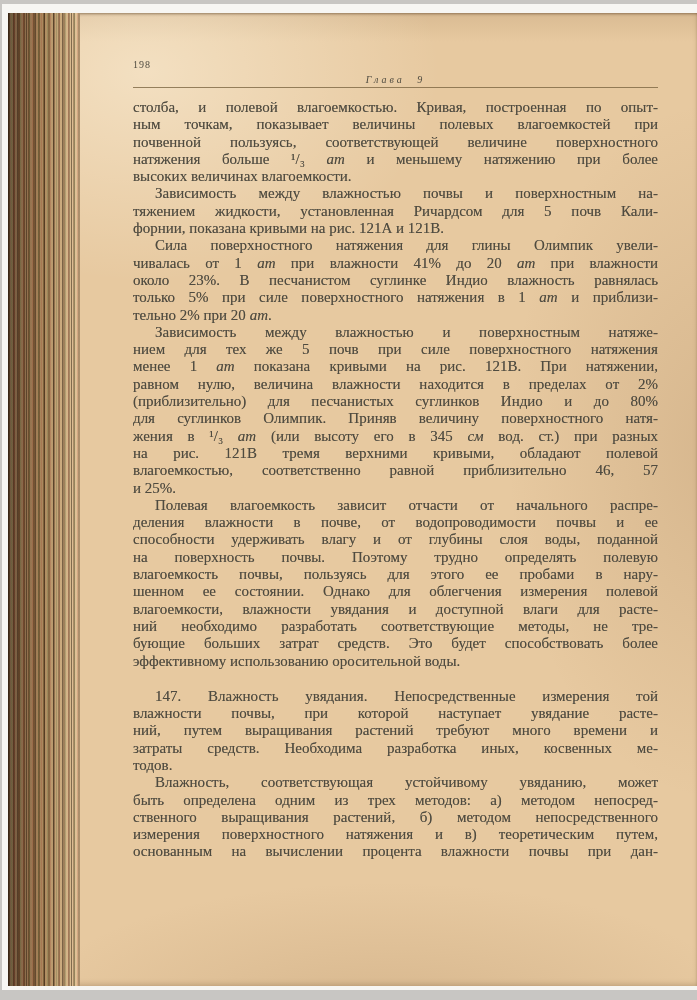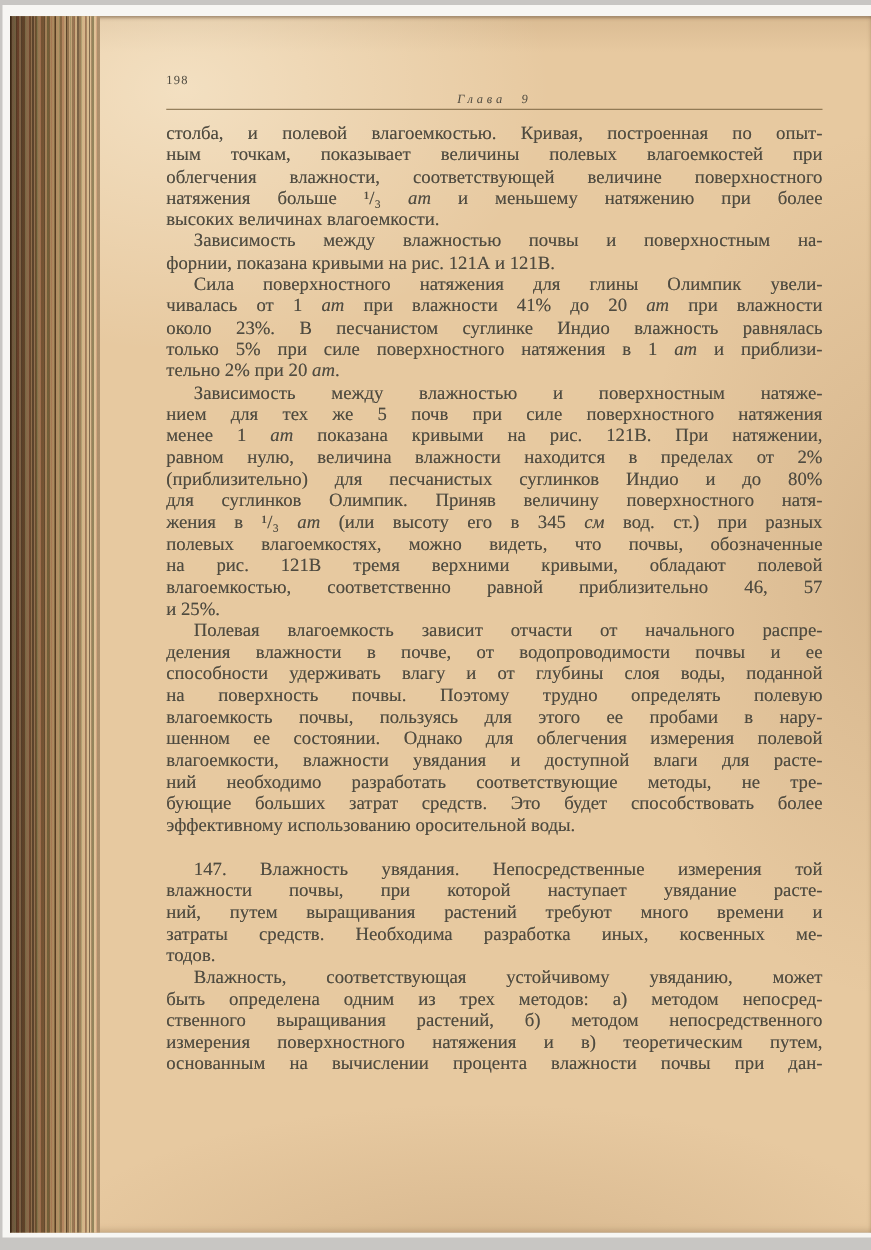--- a/index.html
+++ b/index.html
@@ -77,38 +77,38 @@
 
   <div class="content">
     <div class="header">
       <span class="page-num">198</span>
       <span class="chapter">Глава 9</span>
     </div>
     <div class="rule"></div>
     <div class="body">
         <div class="line">столба, и полевой влагоемкостью. Кривая, построенная по опыт-</div>
         <div class="line">ным точкам, показывает величины полевых влагоемкостей при</div>
-        <div class="line">облегчения влажности, соответствующей величине поверхностного</div>
+        <div class="line">почвенной пользуясь, соответствующей величине поверхностного</div>
         <div class="line">натяжения больше ¹/₃ <i>ат</i> и меньшему натяжению при более</div>
         <div class="line last">высоких величинах влагоемкости.</div>
         <div class="line indent">Зависимость между влажностью почвы и поверхностным на-</div>
+        <div class="line">тяжением жидкости, установленная Ричардсом для 5 почв Кали-</div>
         <div class="line last">форнии, показана кривыми на рис. 121А и 121В.</div>
         <div class="line indent">Сила поверхностного натяжения для глины Олимпик увели-</div>
         <div class="line">чивалась от 1 <i>ат</i> при влажности 41% до 20 <i>ат</i> при влажности</div>
         <div class="line">около 23%. В песчанистом суглинке Индио влажность равнялась</div>
         <div class="line">только 5% при силе поверхностного натяжения в 1 <i>ат</i> и приблизи-</div>
         <div class="line last">тельно 2% при 20 <i>ат</i>.</div>
         <div class="line indent">Зависимость между влажностью и поверхностным натяже-</div>
         <div class="line">нием для тех же 5 почв при силе поверхностного натяжения</div>
         <div class="line">менее 1 <i>ат</i> показана кривыми на рис. 121В. При натяжении,</div>
         <div class="line">равном нулю, величина влажности находится в пределах от 2%</div>
         <div class="line">(приблизительно) для песчанистых суглинков Индио и до 80%</div>
         <div class="line">для суглинков Олимпик. Приняв величину поверхностного натя-</div>
         <div class="line">жения в ¹/₃ <i>ат</i> (или высоту его в 345 <i>см</i> вод. ст.) при разных</div>
-        <div class="line">полевых влагоемкостях, можно видеть, что почвы, обозначенные</div>
         <div class="line">на рис. 121В тремя верхними кривыми, обладают полевой</div>
         <div class="line">влагоемкостью, соответственно равной приблизительно 46, 57</div>
         <div class="line last">и 25%.</div>
         <div class="line indent">Полевая влагоемкость зависит отчасти от начального распре-</div>
         <div class="line">деления влажности в почве, от водопроводимости почвы и ее</div>
         <div class="line">способности удерживать влагу и от глубины слоя воды, поданной</div>
         <div class="line">на поверхность почвы. Поэтому трудно определять полевую</div>
         <div class="line">влагоемкость почвы, пользуясь для этого ее пробами в нару-</div>
         <div class="line">шенном ее состоянии. Однако для облегчения измерения полевой</div>
         <div class="line">влагоемкости, влажности увядания и доступной влаги для расте-</div>

